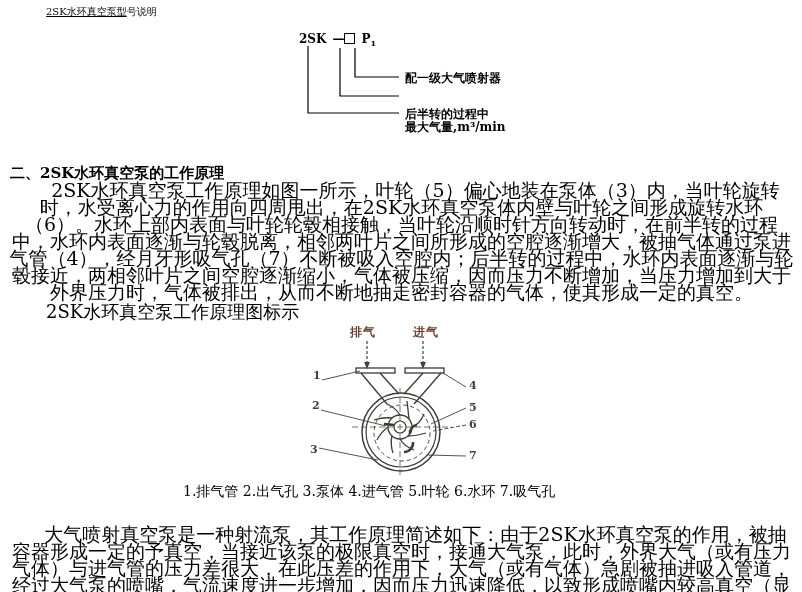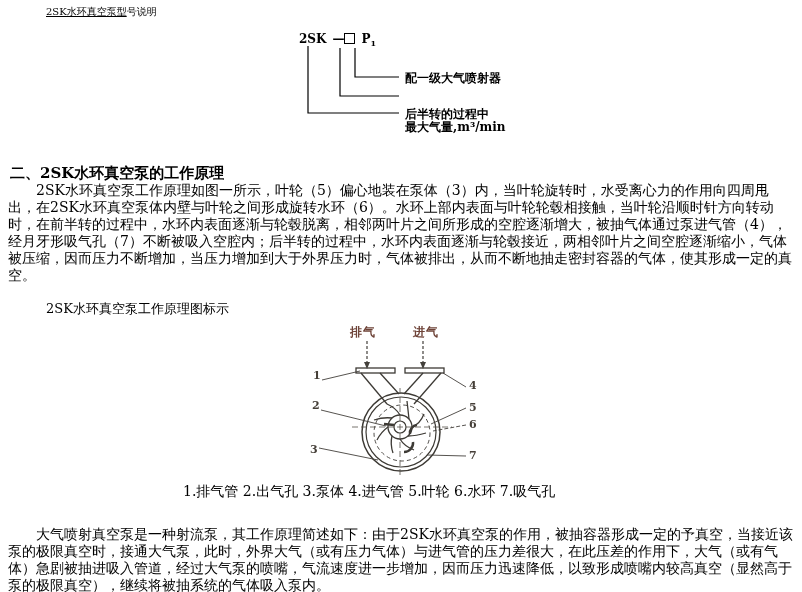--- a/index.html
+++ b/index.html
@@ -26,25 +26,25 @@
   .model-label { position:absolute; left:110px; font-size:12px; font-weight:bold; white-space:nowrap; }
   .model-label.l1 { top:40px; }
   .model-label.l2 { top:69px;margin-top:20px; }
   .model-label.l3 { top:76px; }
   .model-lines { position:absolute; left:0; top:0; }
 
   
   .section-heading { left:10px; top:164px; font-size:15px; font-weight:bold; }
 
   
-  .para { width:787px; font-size:14px; line-height:17px; text-indent:28px; text-align:left; }
+  .para { width:787px; font-size:19px; line-height:17px; text-indent:28px; text-align:center; }
   .para-1 { left:8px; top:182px; }
   .para-2 { left:8px; top:526px; }
 
-  .figure-caption-line { left:46px; top:300px; font-size:13px; }
+  .figure-caption-line { left:46px; top:300px; font-size:18px; }
 
   
   .pump-figure { left:293px; top:320px; }
   .pump-figure text { font-family:"DejaVu Serif", serif; }
   .cjk-label { font-size:12px; font-weight:bold; fill:#6e4338; letter-spacing:1px; }
   .part-num { font-size:11px; font-weight:bold; fill:#453f38; }
 
   .legend-caption { left:183px; top:483px; font-size:14px;text-align:right; }
 </style>
 </head>

